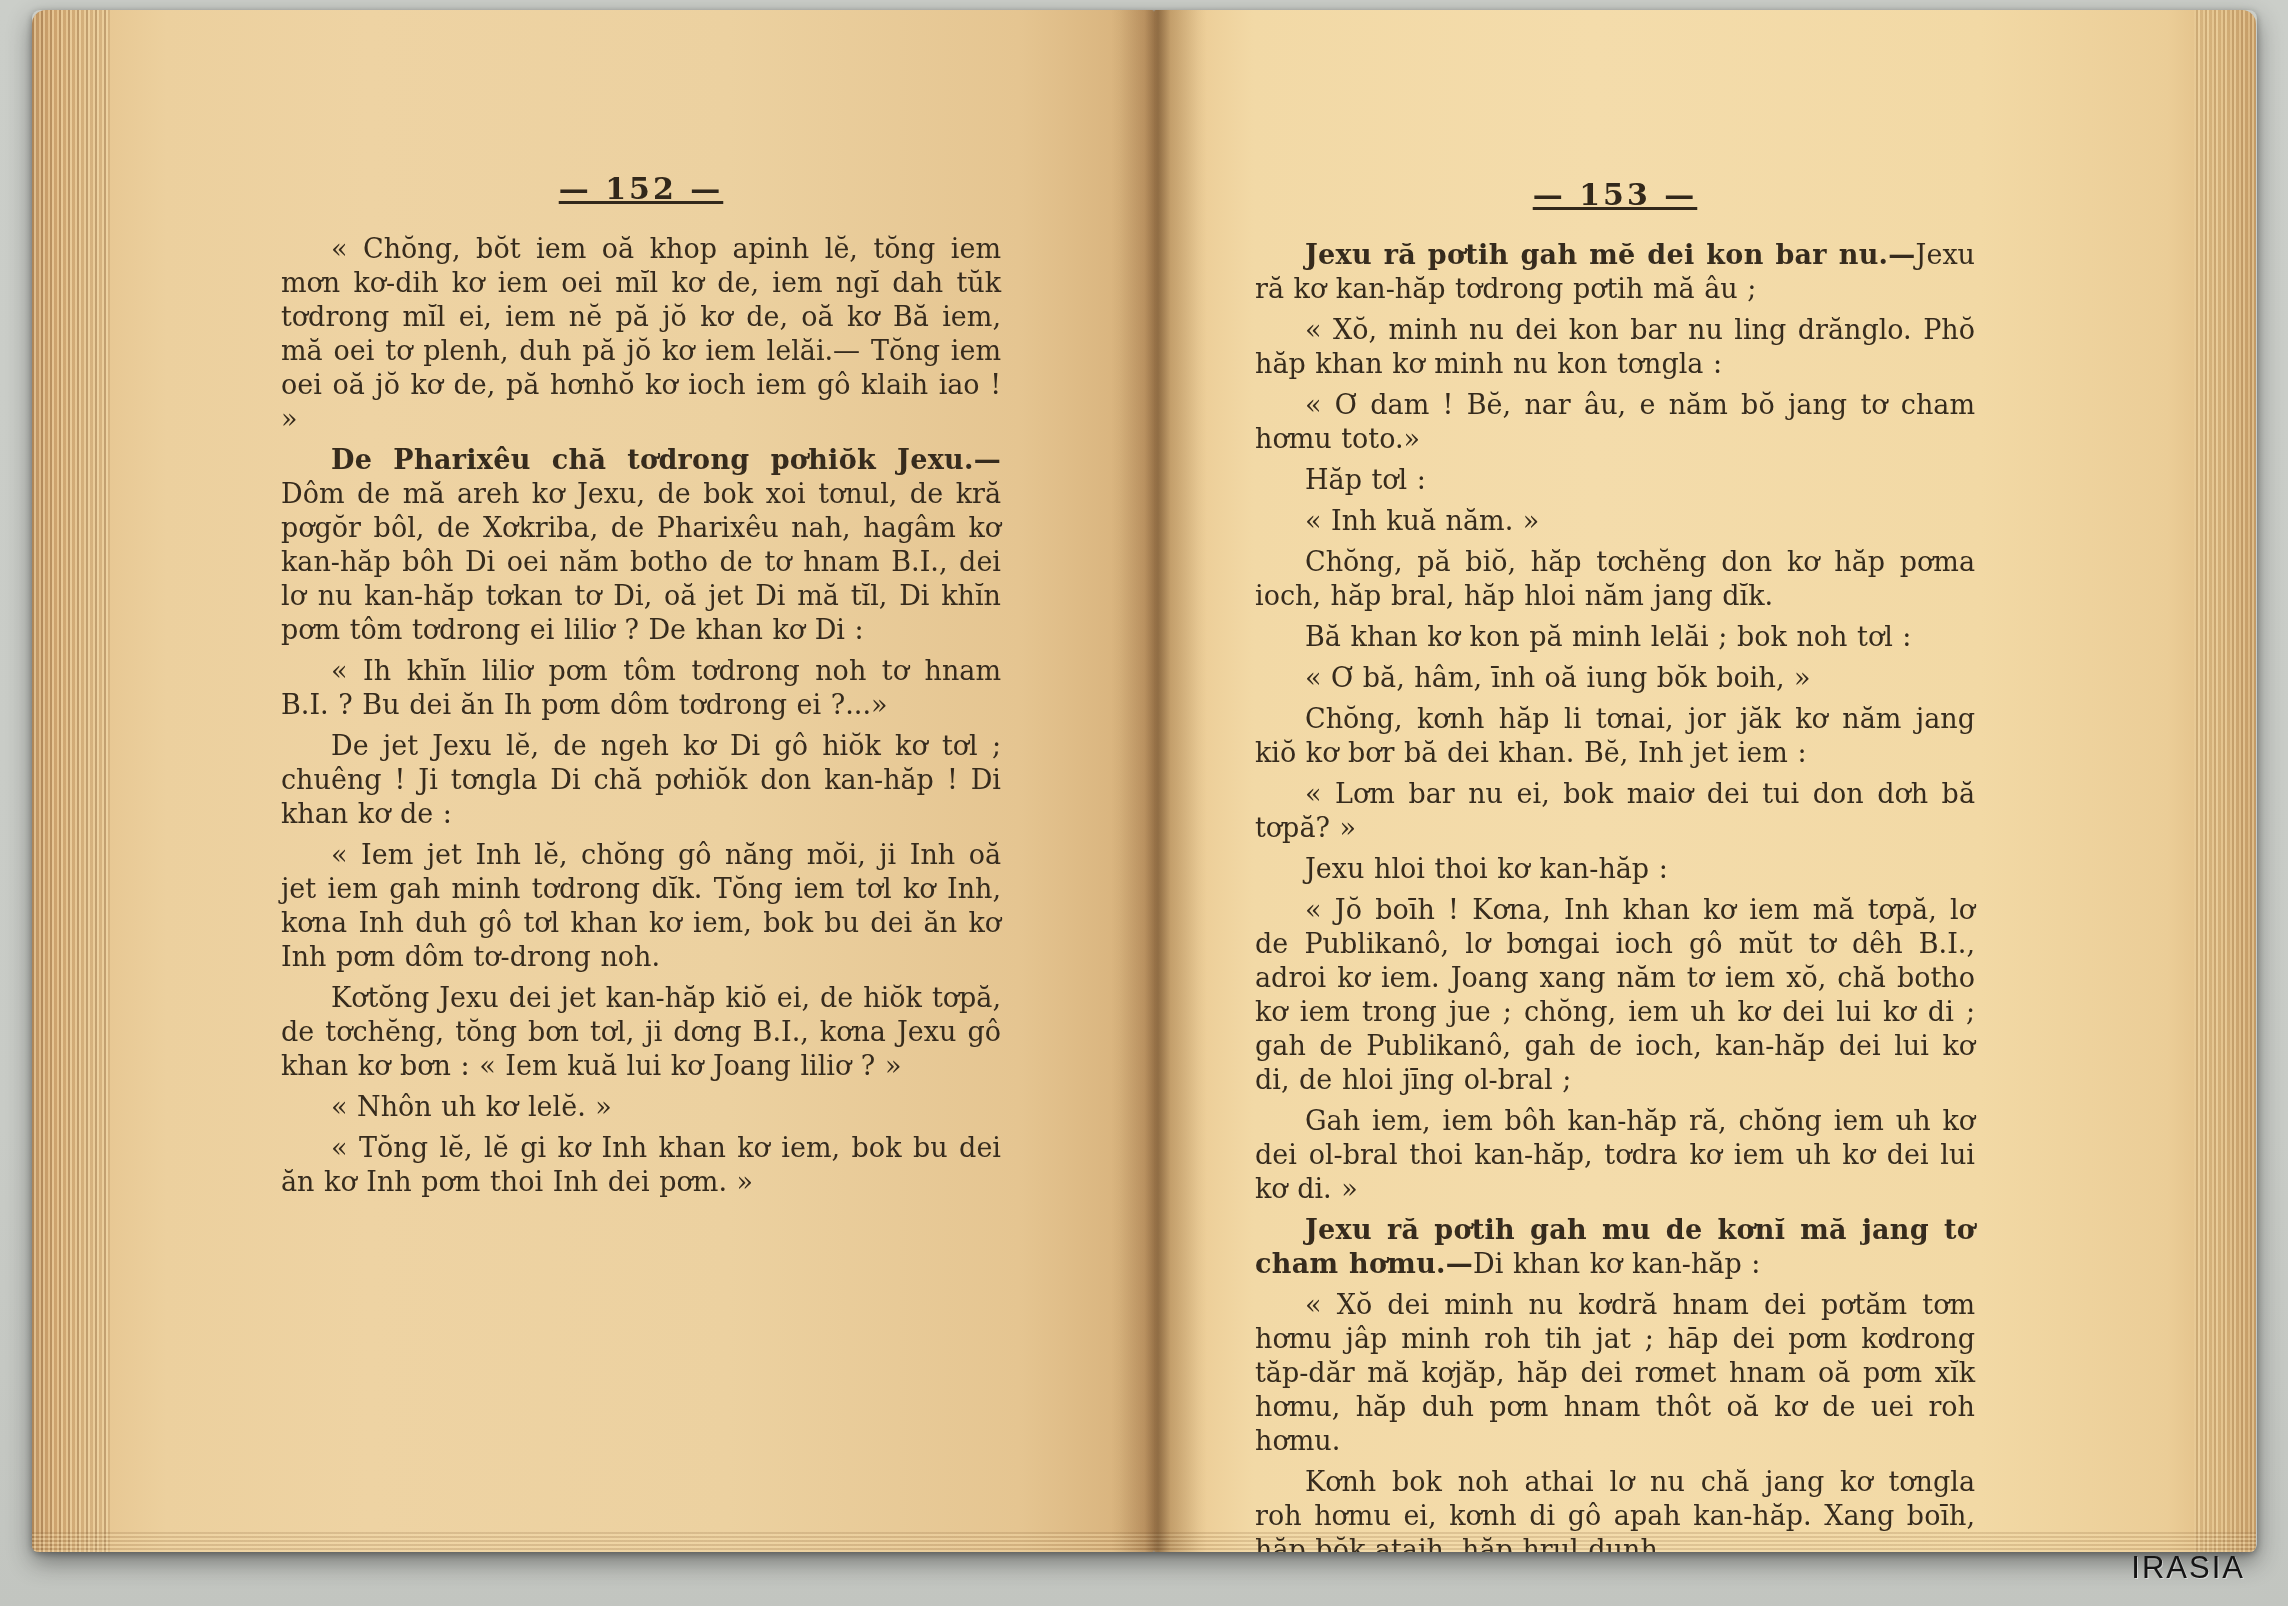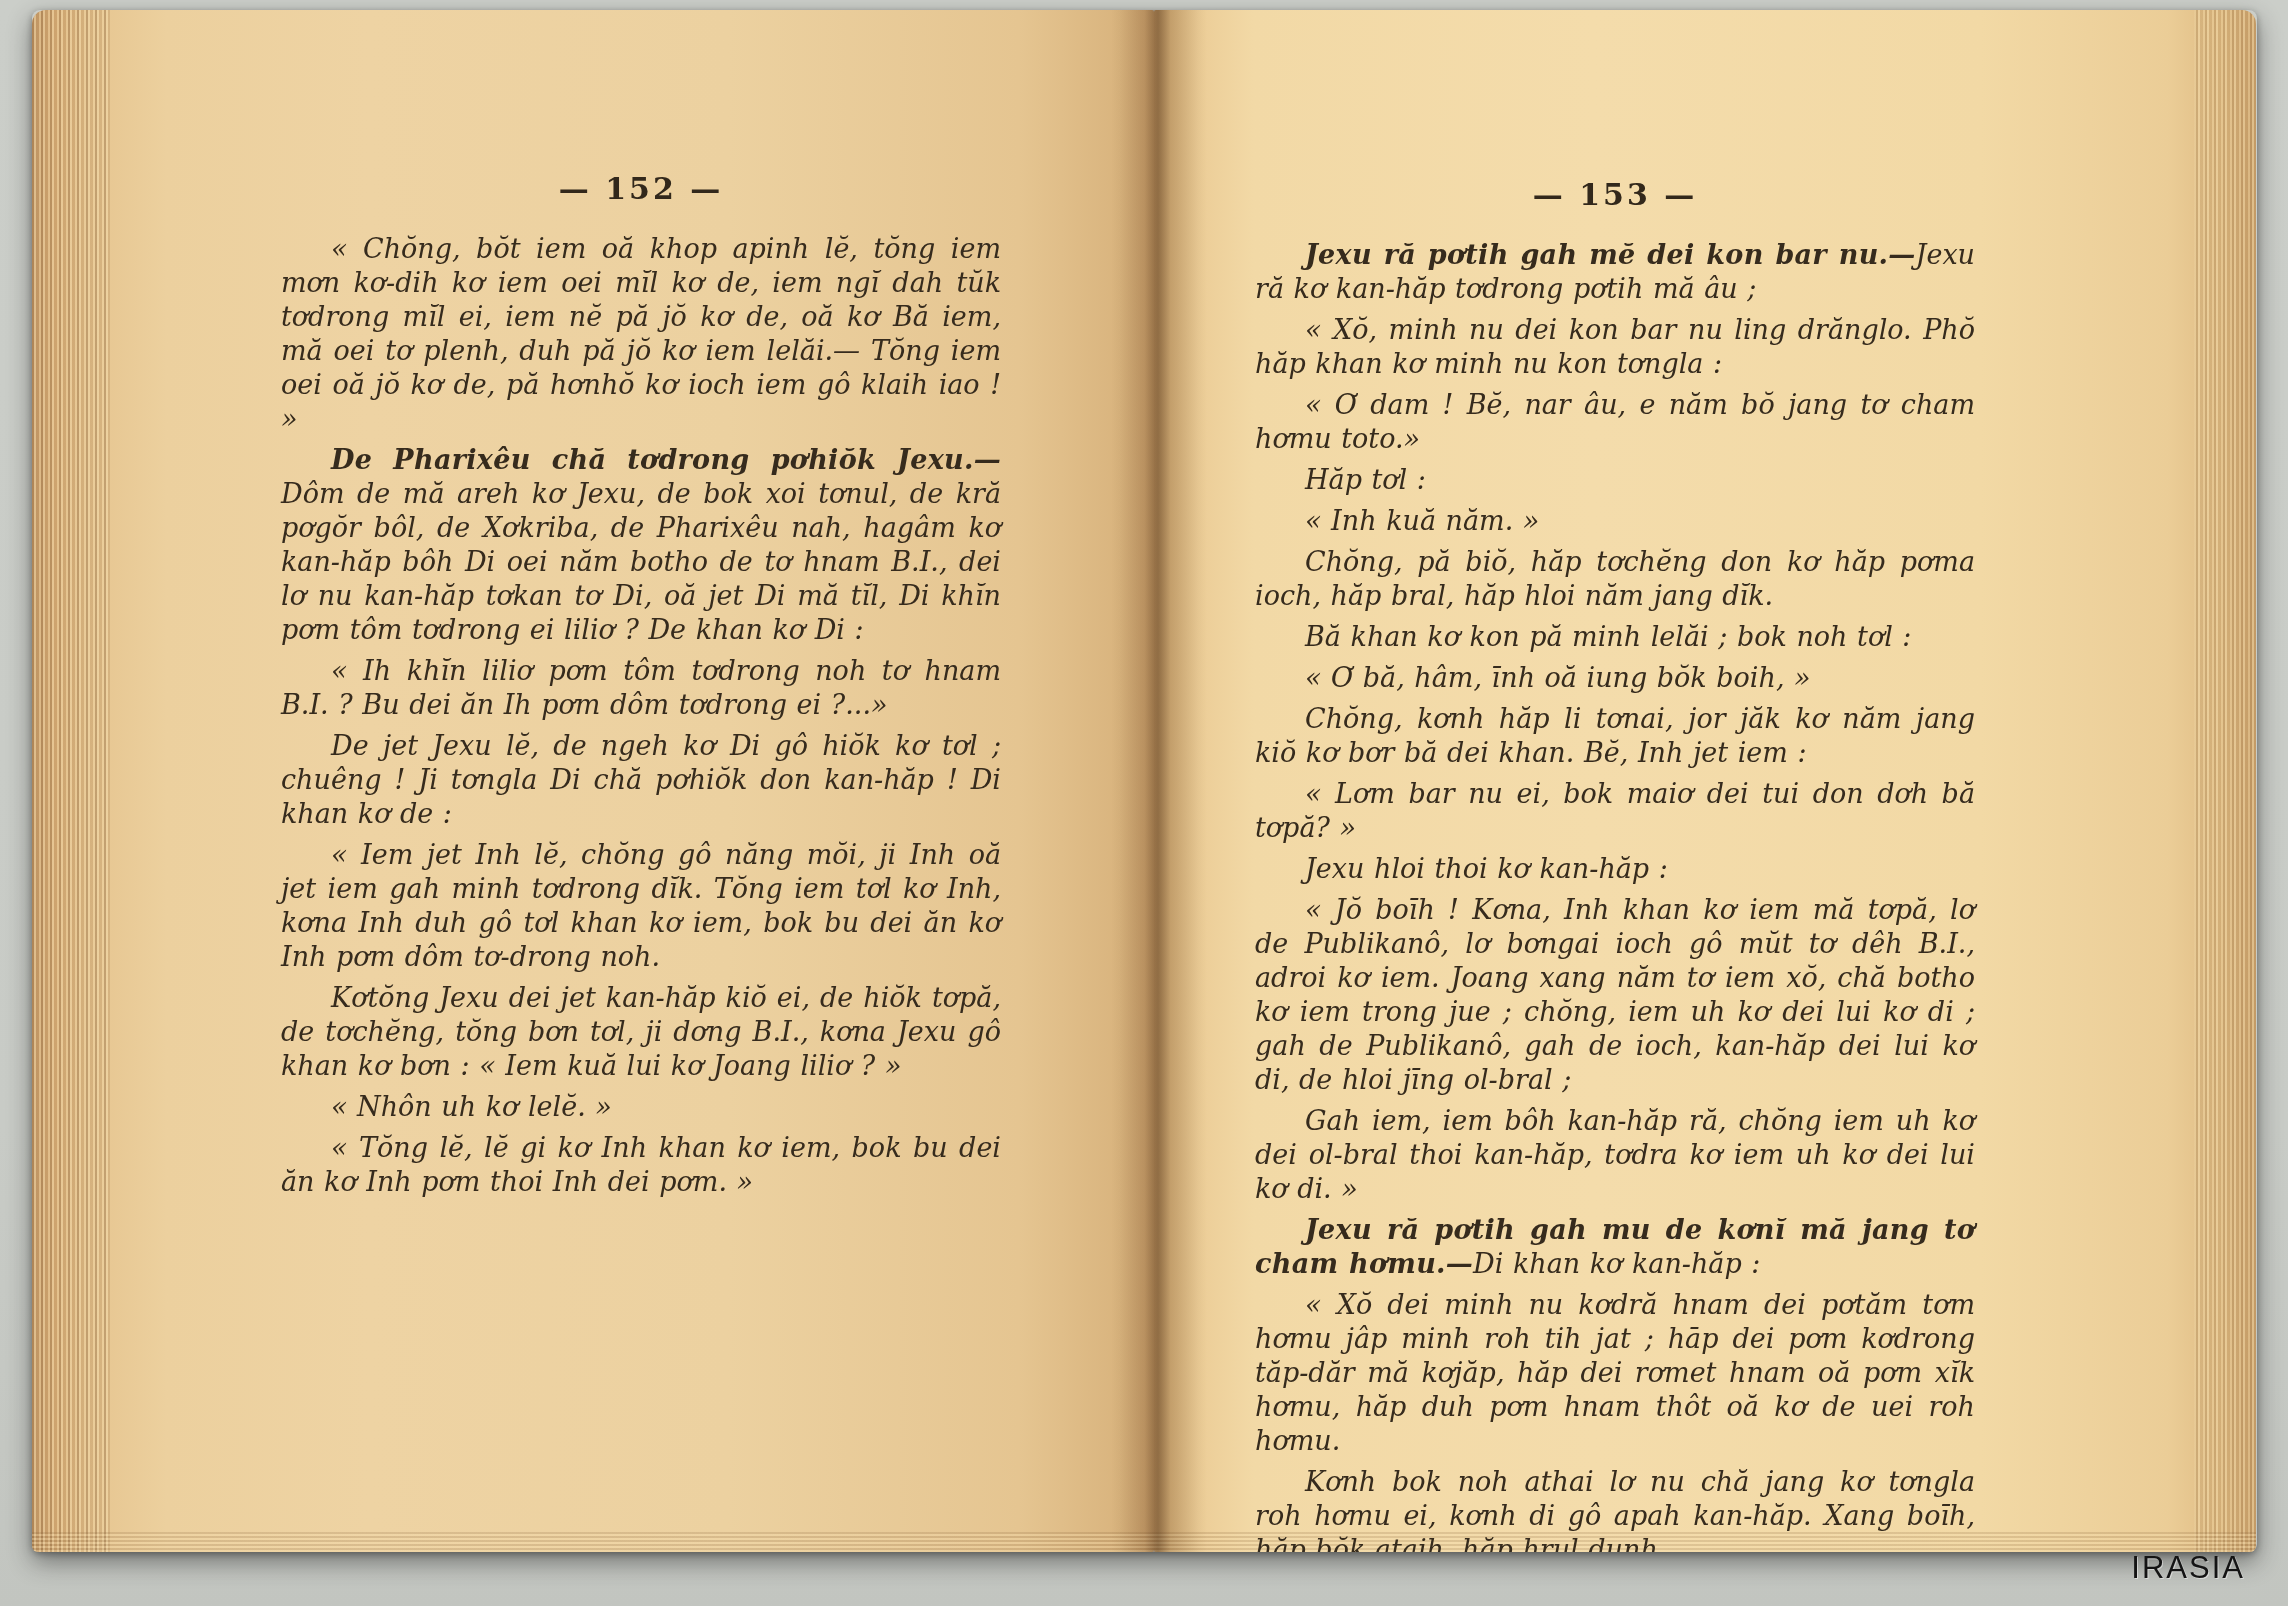--- a/index.html
+++ b/index.html
@@ -50,23 +50,23 @@
   .gutter {
     position:absolute; left:1079px; top:0; width:96px; height:100%; pointer-events:none;
     background:linear-gradient(90deg, rgba(94,60,27,0) 0%, rgba(94,60,27,.18) 35%,
                rgba(64,38,14,.42) 49%, rgba(94,60,27,.20) 62%, rgba(94,60,27,0) 100%);
   }
   .content { position:relative; z-index:2; }
   .page-left  .content { padding:161px 0 0 249px; }
   .page-right .content { padding:167px 0 0 101px; }
   .page-number {
     width:720px; text-align:center; font-weight:bold;
-    font-size:30px; letter-spacing:3px; color:#32281b; margin-bottom:26px;
+    font-size:30px; letter-spacing:3px; color:#32281b; margin-bottom:26px;text-decoration:underline;
   }
-  .paragraphs { width:720px;font-style:italic; }
+  .paragraphs { width:720px; }
   .para {
     margin:0 0 7px 0; text-align:justify; text-indent:50px;
     font-size:27px; line-height:34px; color:#362b1d;
     text-rendering:optimizeLegibility; word-spacing:1px;
   }
   .para b { font-weight:bold; letter-spacing:0.3px; }
   .watermark {
     position:absolute; right:44px; bottom:21px;
     font-family:"Liberation Sans","DejaVu Sans",sans-serif;
     font-size:31px; color:#141414; letter-spacing:2px;

